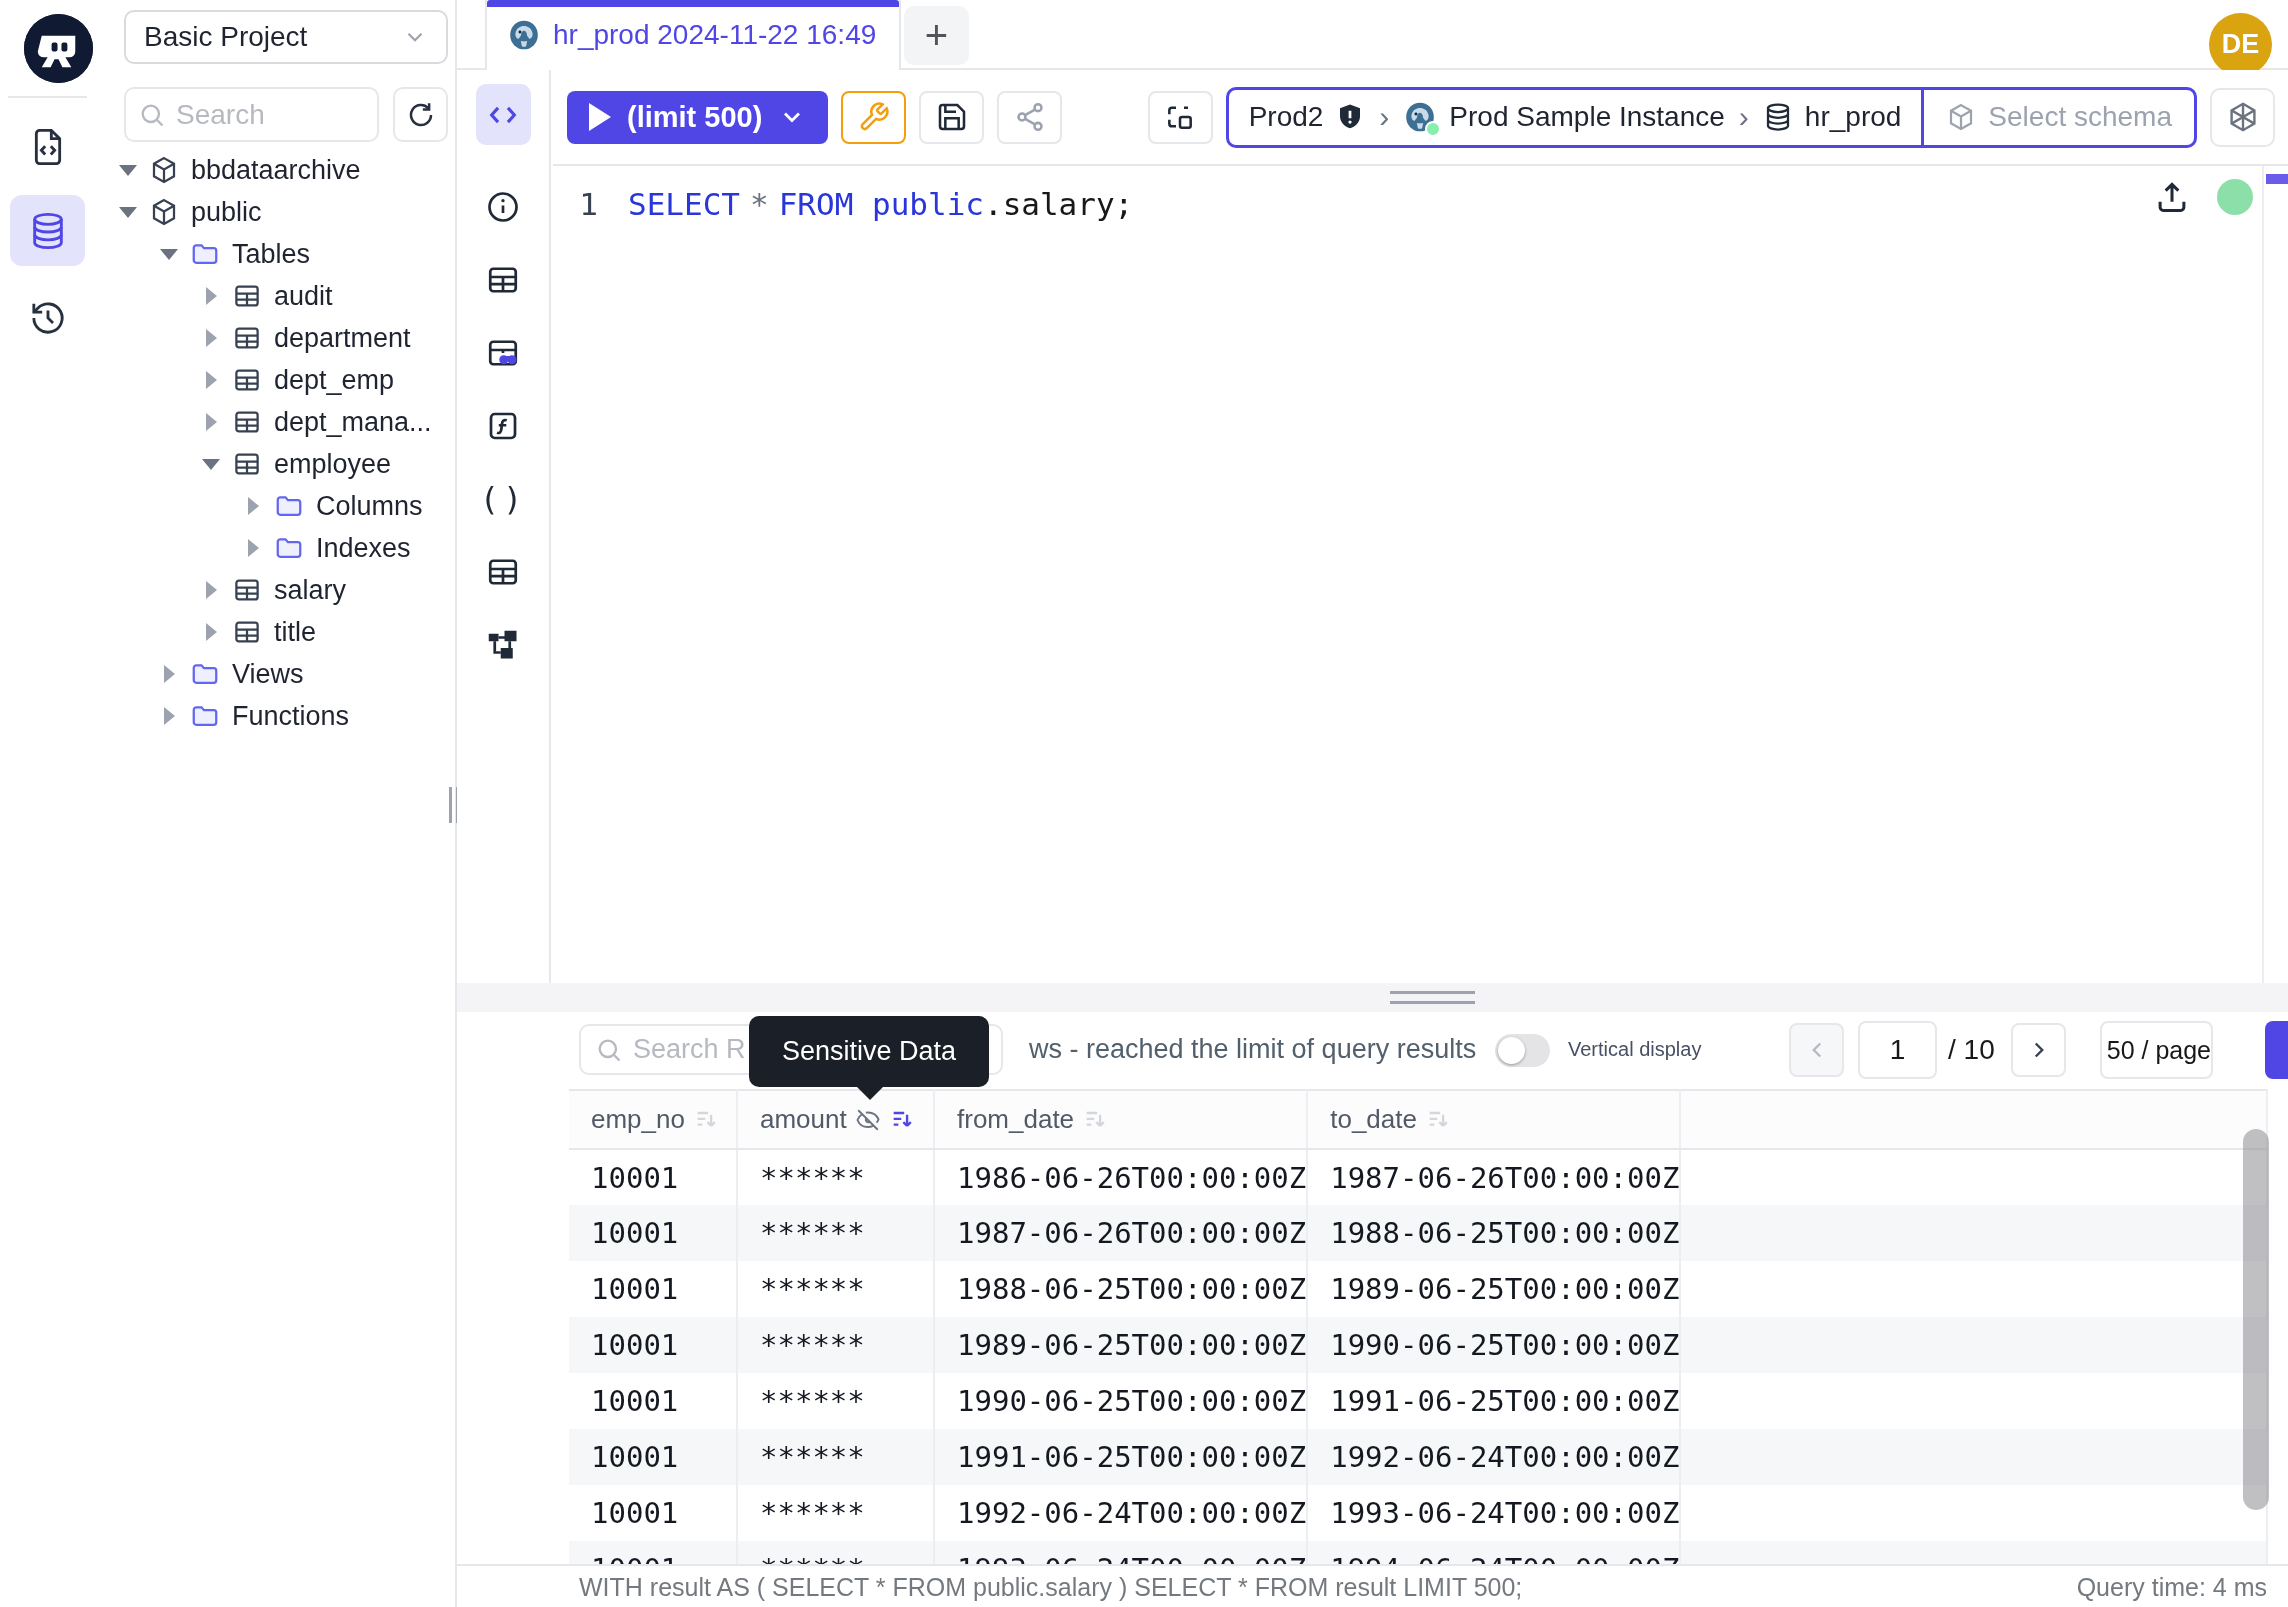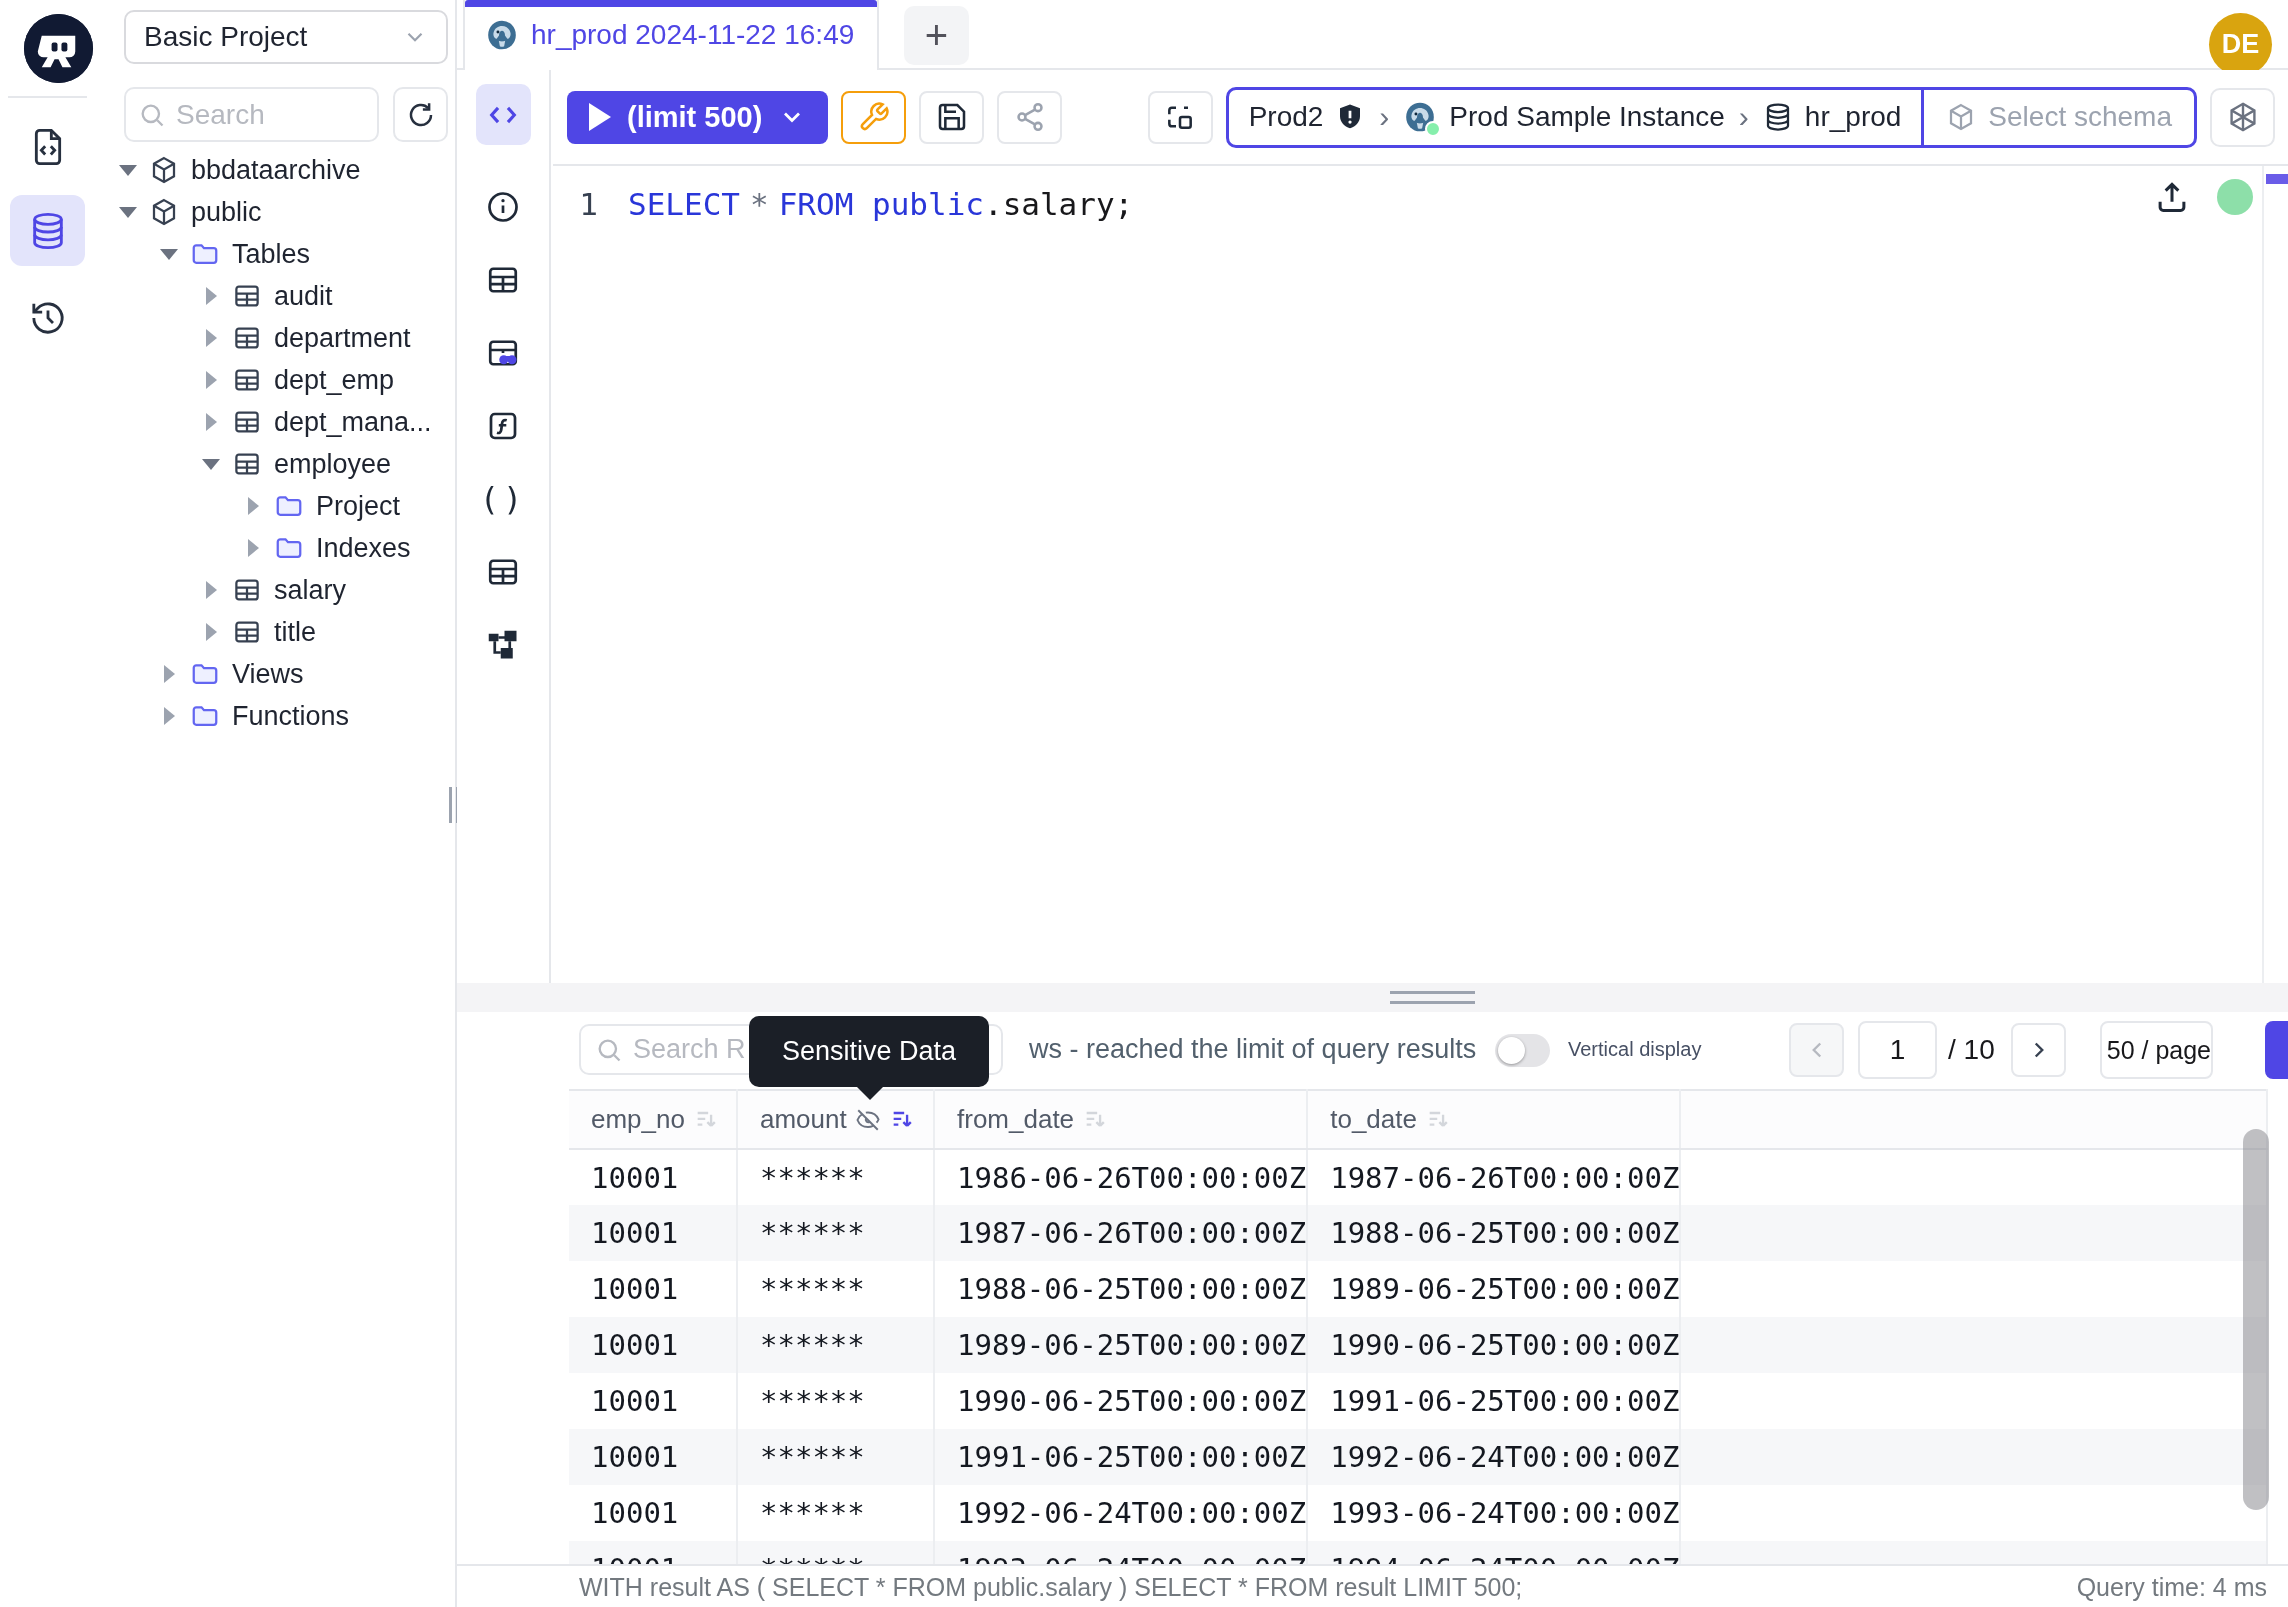--- a/index.html
+++ b/index.html
@@ -52,21 +52,21 @@
   .tree-node-icon svg { width: 30px; height: 30px; }
   .tree-item.muted { color: #a7abb4; }
   .panel-grip { position: absolute; left: -8px; top: 787px; height: 40px; width: 14px; display: flex; gap: 4px; cursor: col-resize; }
   .panel-grip i { width: 3px; height: 36px; background: #9ca3af; }
 
   
   .main { position: absolute; left: 457px; top: 0; width: 1832px; height: 1608px; background: #fff; }
 
   
   .tabstrip { position: absolute; left: 0; top: 0; right: 0; height: 70px; background: #fff; border-bottom: 2px solid var(--border); }
-  .tab { position: absolute; left: 6px; top: 0; width: 416px; height: 70px; background: #fff; border-left: 2px solid var(--border); border-right: 2px solid var(--border); display: flex; align-items: center; gap: 12px; padding: 0 20px; cursor: pointer; }
+  .tab { position: absolute; left: 28px; top: 0; width: 416px; height: 70px; background: #fff; border-left: 2px solid var(--border); border-right: 2px solid var(--border); display: flex; align-items: center; gap: 12px; padding: 0 20px; cursor: pointer; }
   .tab::before { content: ""; position: absolute; left: 0; top: 0; right: 0; height: 7px; background: var(--accent); border-radius: 3px 3px 0 0; }
   .tab-title { color: var(--accent); font-size: 28px; white-space: nowrap; }
   .tab-dirty-dot { width: 15px; height: 15px; border-radius: 50%; background: #71717a; margin-left: 6px; }
   .newtab { position: absolute; left: 447px; top: 6px; width: 65px; height: 59px; background: #f3f4f6; border-radius: 10px; display: flex; align-items: center; justify-content: center; font-size: 40px; color: #52525b; cursor: pointer; }
   .avatar { position: absolute; right: 17px; top: 13px; width: 63px; height: 63px; border-radius: 50%; background: var(--avatar-bg); color: #fff; font-size: 27px; font-weight: bold; display: flex; align-items: center; justify-content: center; cursor: pointer; }
 
   
   .editor-rail { position: absolute; left: 0; top: 70px; width: 94px; height: 913px; border-right: 2px solid var(--border); background: #fff; display: flex; flex-direction: column; align-items: center; }
   .code-toggle { margin-top: 14px; width: 55px; height: 61px; border-radius: 10px; background: #e3e4fb; display: flex; align-items: center; justify-content: center; cursor: pointer; }
   .erail-icons { margin-top: 44px; display: flex; flex-direction: column; gap: 37px; align-items: center; }
@@ -300,21 +300,21 @@
           </span>
           <span>employee</span>
         </div>
         <div class="tree-item lvl-3">
           <span class="tree-caret right"></span>
           <span class="tree-node-icon">
             <svg viewBox="0 0 24 24" fill="#eef0ff" stroke="#6366f1" stroke-width="1.8">
               <path d="M3 7a2 2 0 0 1 2-2h4.2l2 2.3H19a2 2 0 0 1 2 2V17a2 2 0 0 1-2 2H5a2 2 0 0 1-2-2V7z"></path>
             </svg>
           </span>
-          <span>Project</span>
+          <span>Columns</span>
         </div>
         <div class="tree-item lvl-3">
           <span class="tree-caret right"></span>
           <span class="tree-node-icon">
             <svg viewBox="0 0 24 24" fill="#eef0ff" stroke="#6366f1" stroke-width="1.8">
               <path d="M3 7a2 2 0 0 1 2-2h4.2l2 2.3H19a2 2 0 0 1 2 2V17a2 2 0 0 1-2 2H5a2 2 0 0 1-2-2V7z"></path>
             </svg>
           </span>
           <span>Indexes</span>
         </div>

